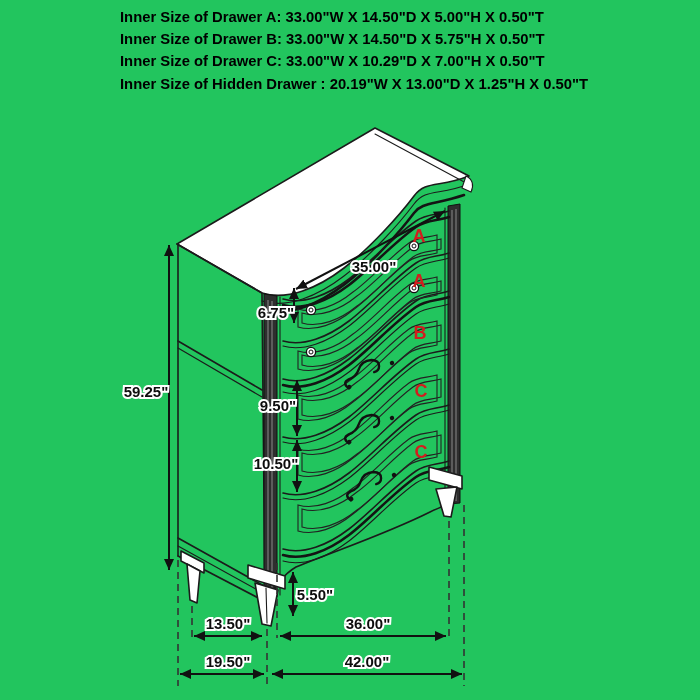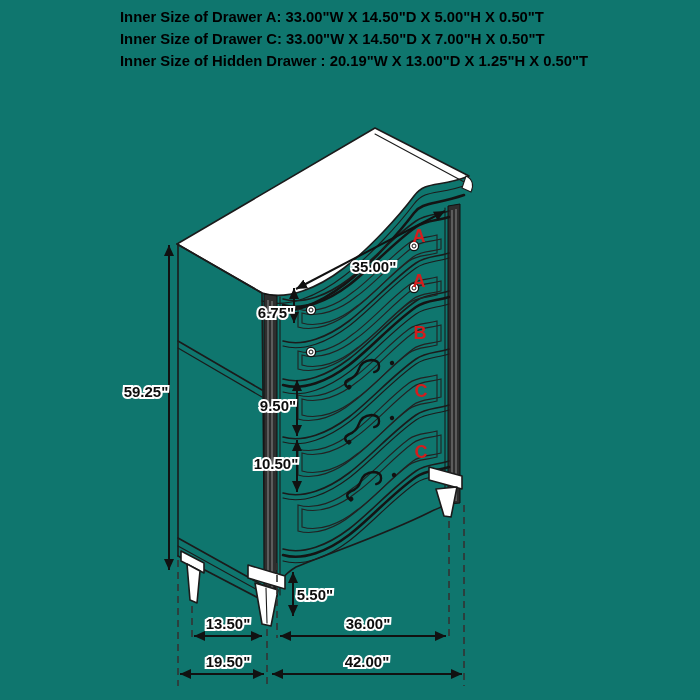--- a/index.html
+++ b/index.html
@@ -1,16 +1,16 @@
 <!DOCTYPE html>
 <html><head>
 <meta charset="utf-8">
 <style>
   html,body{margin:0;padding:0;background:#ffffff;}
-  .stage{position:relative;width:700px;height:700px;background:#0f766e;overflow:hidden;
+  .stage{position:relative;width:700px;height:700px;background:#22c55e;overflow:hidden;
          font-family:"Liberation Sans",sans-serif;}
   .spec-header{position:absolute;left:120px;top:6px;color:#000;font-weight:bold;
                font-size:14.8px;line-height:22.2px;white-space:nowrap;}
   .diagram-svg{position:absolute;left:0;top:0;}
   .ln{fill:none;stroke:#1b1b1b;stroke-width:1.6;stroke-linecap:round;stroke-linejoin:round;}
   .ln-thin{fill:none;stroke:#1b1b1b;stroke-width:1.1;stroke-linecap:round;}
   .ln-heavy{fill:none;stroke:#141414;stroke-width:2.5;stroke-linecap:round;}
   .panel{fill:none;stroke:#222;stroke-width:1.1;}
   .pilaster{fill:#2e2e2e;stroke:#111;stroke-width:1;}
   .flute{stroke:#8a8a8a;stroke-width:1;fill:none;}
@@ -25,21 +25,22 @@
   .bail{fill:none;stroke:#111;stroke-width:2.4;stroke-linecap:round;}
   .bail-nub{fill:#111;}
 </style>
 </head>
 <body>
 
 <div class="stage">
 
   <div class="spec-header">
     <div>Inner Size of Drawer A: 33.00"W X 14.50"D X 5.00"H X 0.50"T</div>
-    <div>Inner Size of Drawer C: 33.00"W X 14.50"D X 7.00"H X 0.50"T</div>
+    <div>Inner Size of Drawer B: 33.00"W X 14.50"D X 5.75"H X 0.50"T</div>
+    <div>Inner Size of Drawer C: 33.00"W X 10.29"D X 7.00"H X 0.50"T</div>
     <div>Inner Size of Hidden Drawer : 20.19"W X 13.00"D X 1.25"H X 0.50"T</div>
   </div>
 
   <svg class="diagram-svg" width="700" height="700" viewBox="0 0 700 700">
     <defs>
       <marker id="ah" markerUnits="userSpaceOnUse" markerWidth="12" markerHeight="10" refX="11" refY="5" orient="auto-start-reverse">
         <path d="M0,0 L11,5 L0,10 Z" fill="#111"></path>
       </marker>
     </defs>
 

